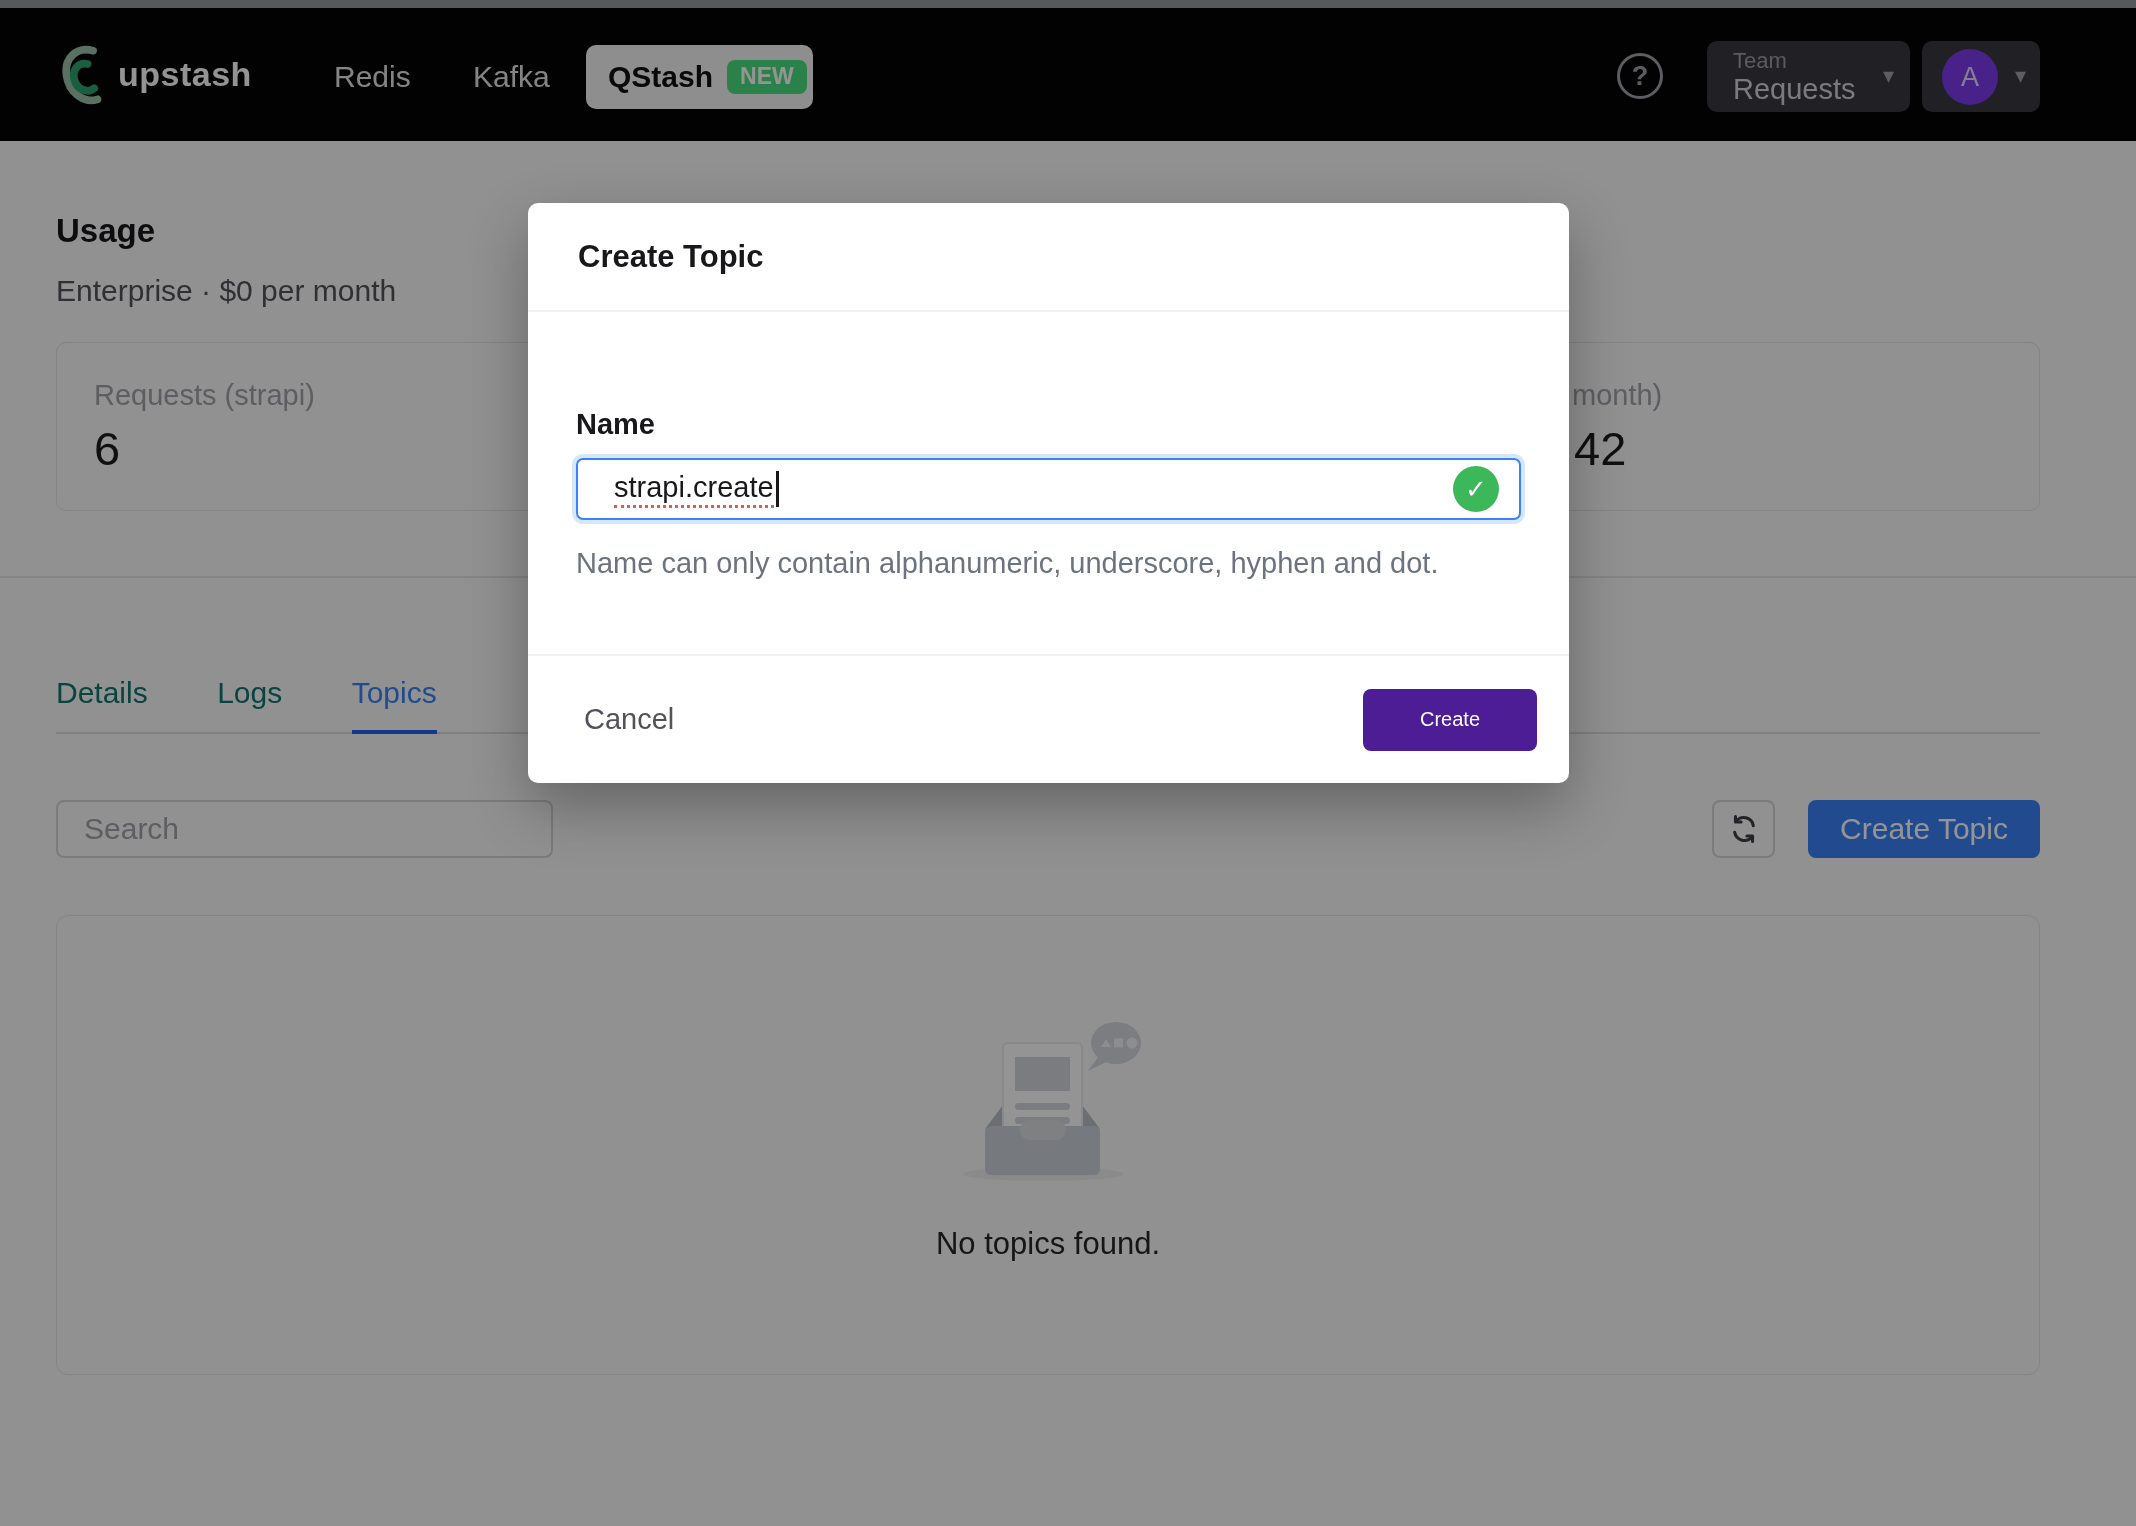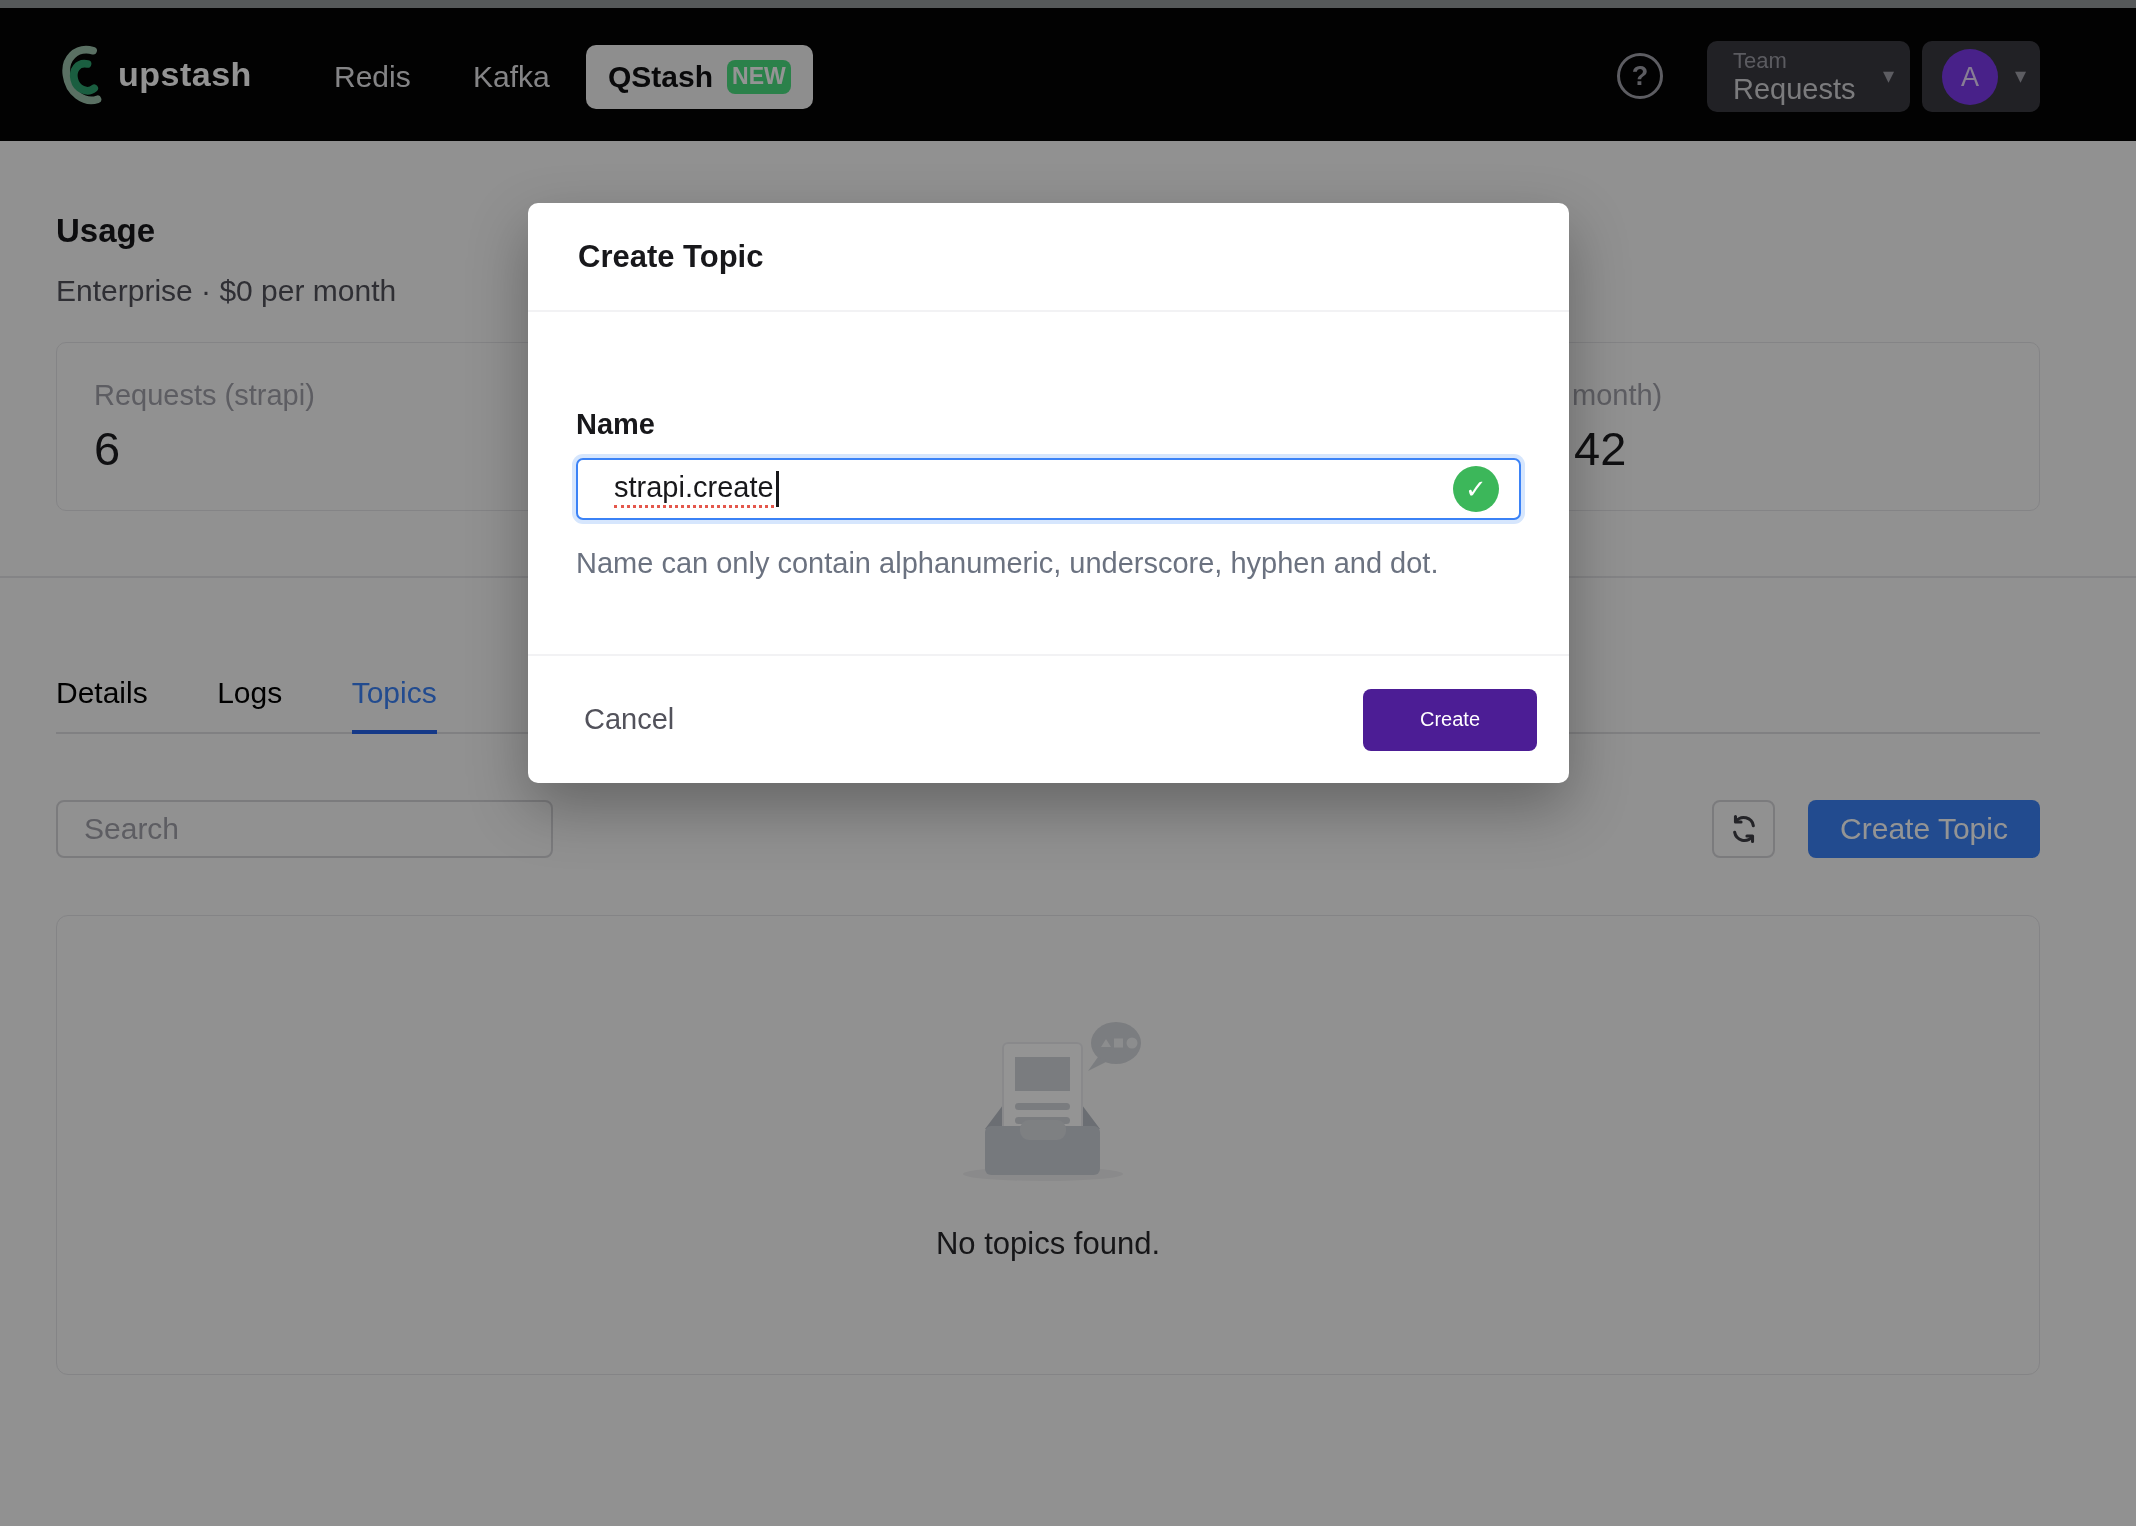--- a/index.html
+++ b/index.html
@@ -9,21 +9,21 @@
   
   .topstrip { position:absolute; left:0; top:0; width:2136px; height:8px; background:#95999c; z-index:2; }
   .navbar { position:absolute; left:0; top:0; width:2136px; height:141px; background:#040404; z-index:1; }
   .logo-svg { position:absolute; left:58px; top:44px; }
   .brand { position:absolute; left:118px; top:55px; font-size:34px; font-weight:700; color:#fdfdfd; letter-spacing:0.5px; }
   .navlink { position:absolute; top:60px; font-size:30px; color:#e4e4e7; cursor:pointer; }
   .navlink.redis { left:334px; }
   .navlink.kafka { left:473px; }
   .qstash-pill { position:absolute; left:586px; top:45px; width:227px; height:64px; background:#f4f4f5; border-radius:10px; display:flex; align-items:center; padding:0 22px; gap:14px; cursor:pointer; }
   .qstash-pill .ql { font-size:30px; font-weight:700; color:#101012; }
-  .new-badge { background:#4ade80; color:#ffffff; font-size:23px; font-weight:600; border-radius:8px; padding:5px 5px 6px; line-height:1; }
+  .new-badge { background:#4ade80; color:#ffffff; font-size:23px; font-weight:600; border-radius:8px; padding:5px 13px 6px; line-height:1; }
   .help-btn { position:absolute; left:1617px; top:53px; width:46px; height:46px; border:3px solid #a1a1aa; border-radius:50%; display:flex; align-items:center; justify-content:center; font-size:27px; font-weight:700; color:#a1a1aa; cursor:pointer; }
   .team-box { position:absolute; left:1707px; top:41px; width:203px; height:71px; background:#3a3a41; border-radius:10px; cursor:pointer; }
   .team-cap { position:absolute; left:26px; top:7px; font-size:22px; color:#9d9da6; }
   .team-val { position:absolute; left:26px; top:32px; font-size:29px; color:#d4d4d8; }
   .team-box .chev { position:absolute; right:16px; top:24px; }
   .acct-box { position:absolute; left:1922px; top:41px; width:118px; height:71px; background:#3a3a41; border-radius:10px; cursor:pointer; }
   .avatar { position:absolute; left:20px; top:8px; width:56px; height:56px; border-radius:50%; background:#7c3aed; color:#ead9ff; font-size:27px; display:flex; align-items:center; justify-content:center; }
   .acct-box .chev { position:absolute; right:14px; top:24px; }
   .chev { font-size:22px; color:#a1a1aa; line-height:1; }
 
@@ -37,21 +37,21 @@
   .stat-value { position:absolute; font-size:47px; font-weight:500; color:#1c1c1f; }
   .c1 .stat-label { left:37px; top:36px; }
   .c1 .stat-value { left:37px; top:78px; }
   .c2 .stat-label { left:533px; top:36px; }
   .c2 .stat-value { left:535px; top:78px; }
 
   .section-divider { position:absolute; left:0; top:576px; width:2136px; height:1.5px; background:#e4e4e7; }
 
   
   .tabs { position:absolute; left:56px; top:676px; width:1984px; border-bottom:2px solid #dcdce0; }
-  .tab { display:inline-block; font-size:30px; font-weight:500; color:#000000; padding-bottom:20px; margin-right:65px; margin-bottom:-2px; cursor:pointer; }
+  .tab { display:inline-block; font-size:30px; font-weight:500; color:#0f766e; padding-bottom:20px; margin-right:65px; margin-bottom:-2px; cursor:pointer; }
   .tab.active { color:#3b82f6; border-bottom:4px solid #2563eb; }
 
   
   .search-input { position:absolute; left:56px; top:800px; width:497px; height:58px; border:2px solid #d4d4d8; border-radius:8px; background:transparent; font-size:30px; padding:0 26px; color:#18181b; font-family:inherit; outline:none; }
   .search-input::placeholder { color:#a1a1aa; }
   .refresh-btn { position:absolute; left:1712px; top:800px; width:63px; height:58px; border:2px solid #d4d4d8; border-radius:8px; display:flex; align-items:center; justify-content:center; cursor:pointer; background:transparent; }
   .create-topic-btn { position:absolute; left:1808px; top:800px; width:232px; height:58px; background:#3b82f6; border:none; border-radius:8px; color:#ffffff; font-size:30px; font-weight:500; font-family:inherit; cursor:pointer; }
 
   
   .empty-card { position:absolute; left:56px; top:915px; width:1984px; height:460px; border:1.5px solid #e4e4e7; border-radius:12px; }

